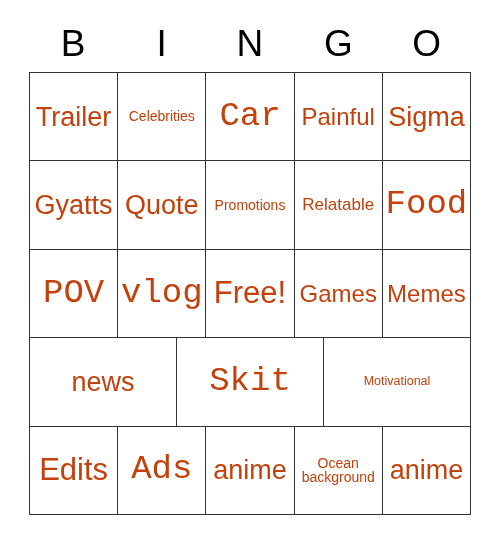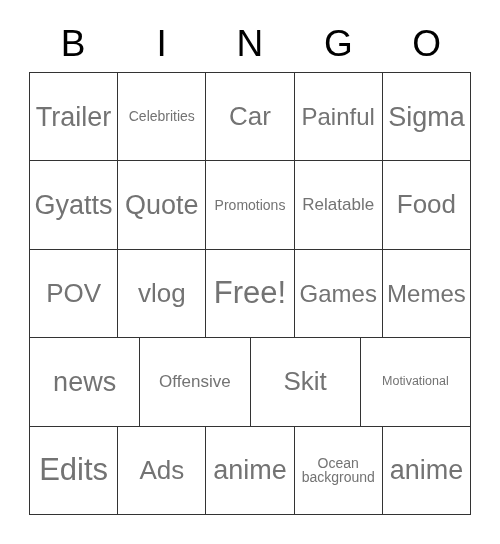--- a/index.html
+++ b/index.html
@@ -69,25 +69,25 @@
     text-align: center;
     overflow: hidden;
   }
 
   .cell-text {
     display: block;
     width: 100%;
     line-height: 1.05;
     word-wrap: break-word;
     overflow-wrap: break-word;
-    color: #737373;
+    color: #c2410c;
   }
 
   
-  .fs-xxl { font-size: 26px; }
+  .fs-xxl { font-size: 34px; font-family: Liberation Mono, monospace; }
   .fs-xl  { font-size: 31px; }
   .fs-l   { font-size: 27px; }
   .fs-m   { font-size: 24px; }
   .fs-s   { font-size: 17px; }
   .fs-xs  { font-size: 14px; }
   .fs-xxs { font-size: 12.5px; }
 </style>
 </head>
 <body>
 
@@ -155,23 +155,20 @@
       <div class="cell">
           <span class="cell-text fs-m">Memes</span>
         </div>
     </div>
 
     <div class="grid-row">
       <div class="cell">
           <span class="cell-text fs-l">news</span>
         </div>
       <div class="cell">
-          <span class="cell-text fs-s">Offensive</span>
-        </div>
-      <div class="cell">
           <span class="cell-text fs-xxl">Skit</span>
         </div>
       <div class="cell">
           <span class="cell-text fs-xxs">Motivational</span>
         </div>
     </div>
 
     <div class="grid-row">
       <div class="cell">
           <span class="cell-text fs-xl">Edits</span>

